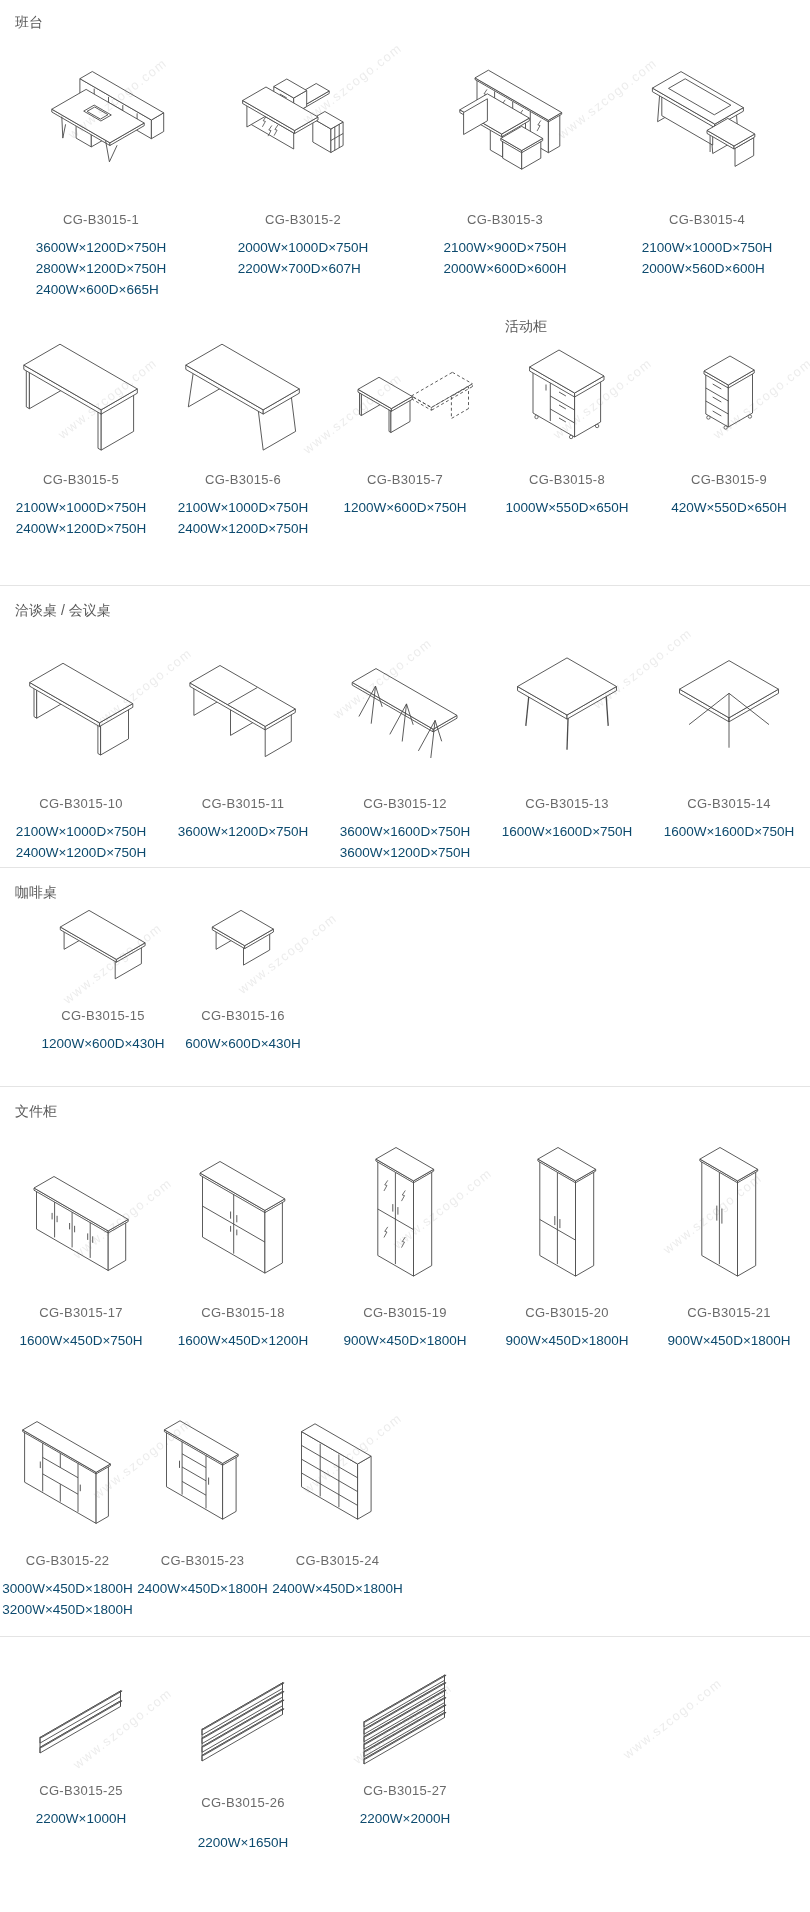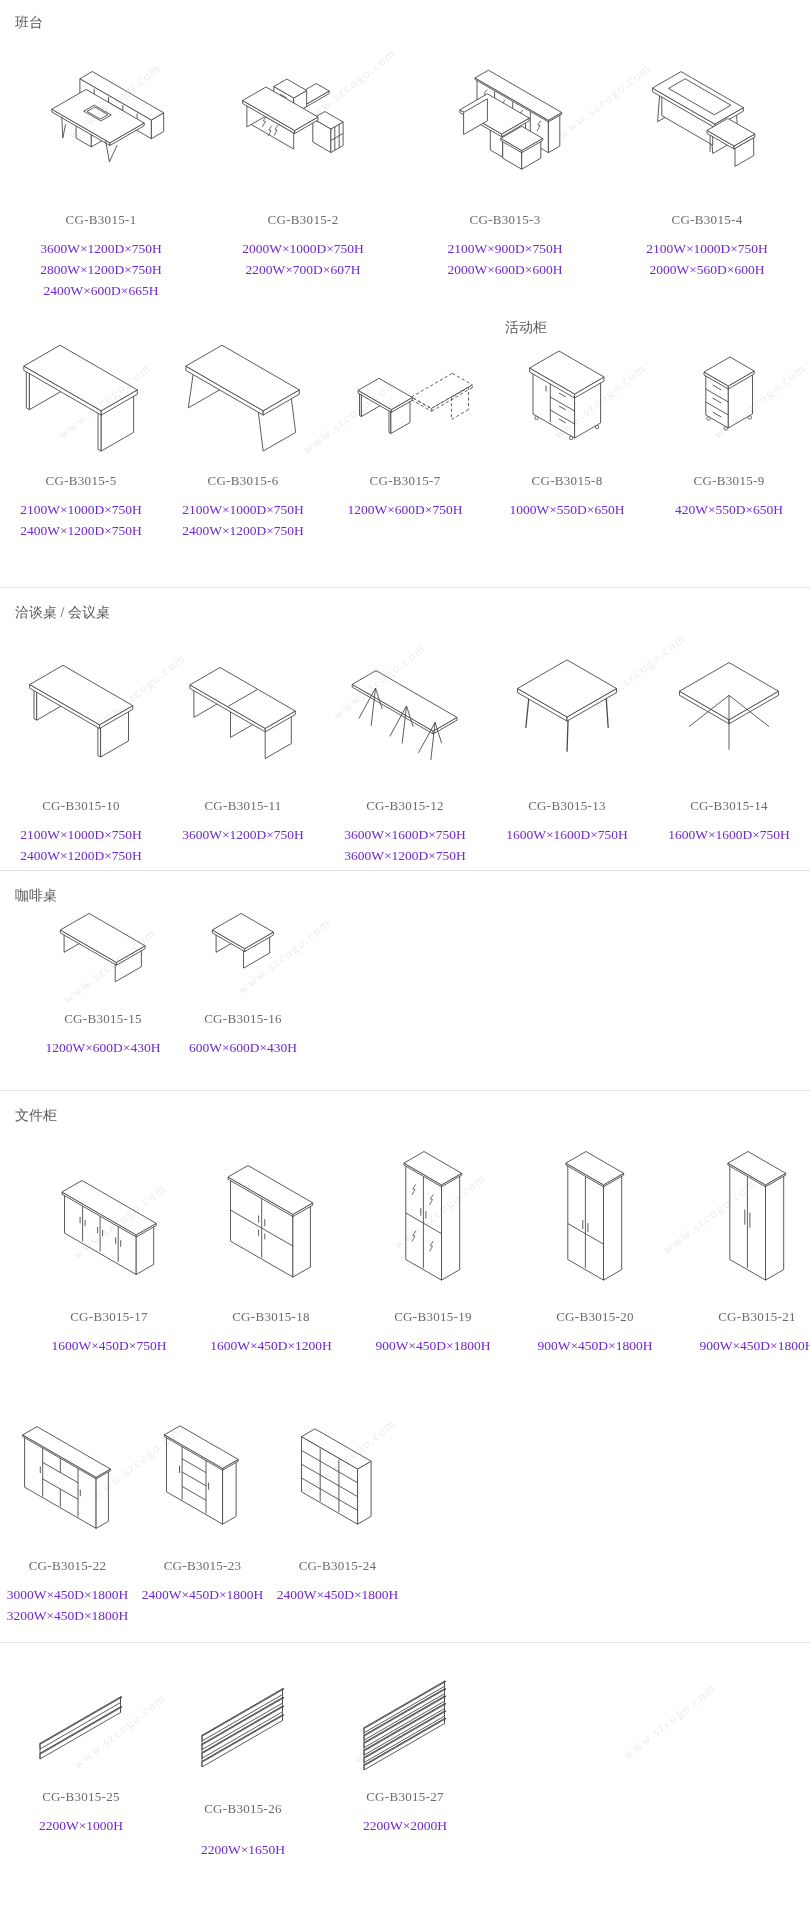--- a/index.html
+++ b/index.html
@@ -1,35 +1,35 @@
 <!DOCTYPE html>
 <html><head>
 <meta charset="utf-8">
 <style>
   html,body{margin:0;padding:0;background:#fff;}
   .page{width:810px;height:1912px;position:relative;background:#fff;
-        font-family:Liberation Serif, serif;overflow:hidden;}
+        font-family:Liberation Sans, sans-serif;overflow:hidden;}
   .divider{border-top:1px solid #e4e4e4;width:100%;height:0;}
   .sec-head{font-size:14px;color:#5a5a5a;margin:16px 16px 6px 15px;}
   .s0 .sec-head{margin:14px 0 10px 15px;}
   .s1 .sec-head{margin:6px 0 4px 505px;}
   .s2 .divider{margin-top:46px;}
   .s3 .divider{margin-top:4px;}
   .s4 .divider{margin-top:32px;}
   .s5 .divider{margin-top:16px;}
   .row{display:flex;}
   .cell{display:flex;flex-direction:column;align-items:center;box-sizing:border-box;}
   .cell svg{display:block;}
   .code{font-size:13px;color:#6a6a6a;letter-spacing:.3px;}
-  .dims{font-size:13.5px;color:#6d28d9;line-height:21px;display:inline-block;text-align:center;}
+  .dims{font-size:13.5px;color:#0c4a6e;line-height:21px;display:inline-block;text-align:left;}
   .r0-0 .code{margin-top:20px;} .r0-0 .dims{margin-top:10px;padding-bottom:12px;}
   .r1-0 .code{margin-top:20px;} .r1-0 .dims{margin-top:10px;}
   .r2-0{margin-top:2px;} .r2-0 .code{margin-top:22px;} .r2-0 .dims{margin-top:10px;}
   .r3-0{margin-top:2px;} .r3-0 .code{margin-top:22px;} .r3-0 .dims{margin-top:10px;}
-  .r4-0{margin-top:2px;padding-left:28px;} .r4-0 .code{margin-top:18px;} .r4-0 .dims{margin-top:10px;}
+  .r4-0{margin-top:2px;} .r4-0 .code{margin-top:18px;} .r4-0 .dims{margin-top:10px;}
   .r4-1{margin-top:24px;} .r4-1 .code{margin-top:18px;} .r4-1 .dims{margin-top:10px;}
   .r5-0{margin-top:32px;} .r5-0 .code{margin-top:14px;} .r5-0 .dims{margin-top:10px;}
   .wm{position:absolute;color:rgba(110,110,110,.13);font-size:13px;letter-spacing:1.5px;
       transform:rotate(-38deg);transform-origin:0 0;pointer-events:none;z-index:5;white-space:nowrap;}
 </style>
 </head>
 <body>
 
 <div class="page">
   <div id="sections">

